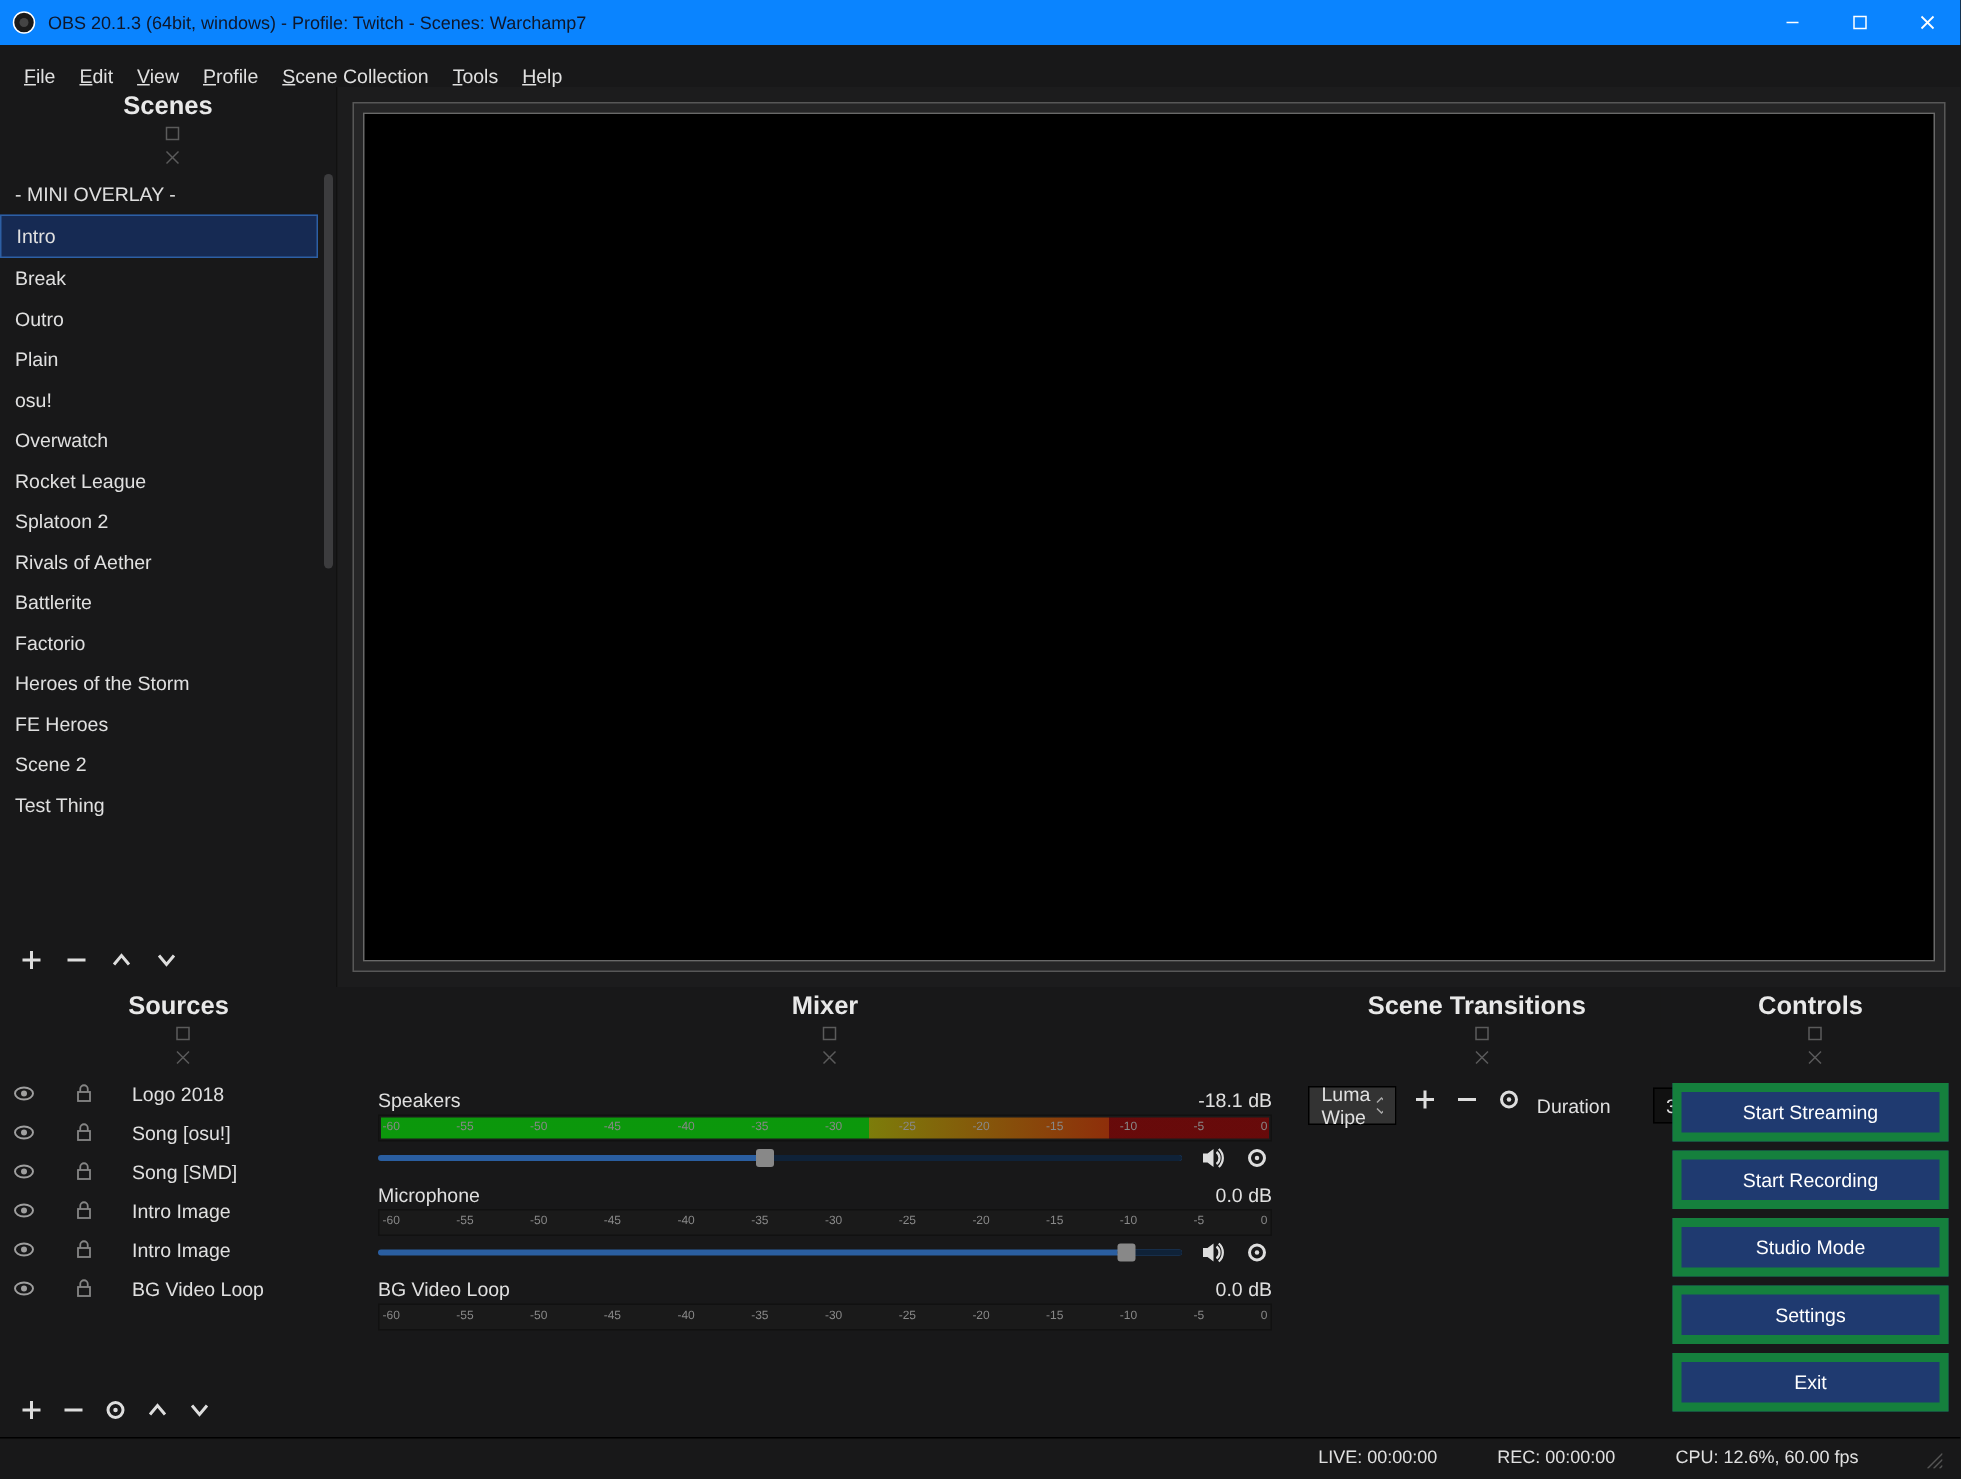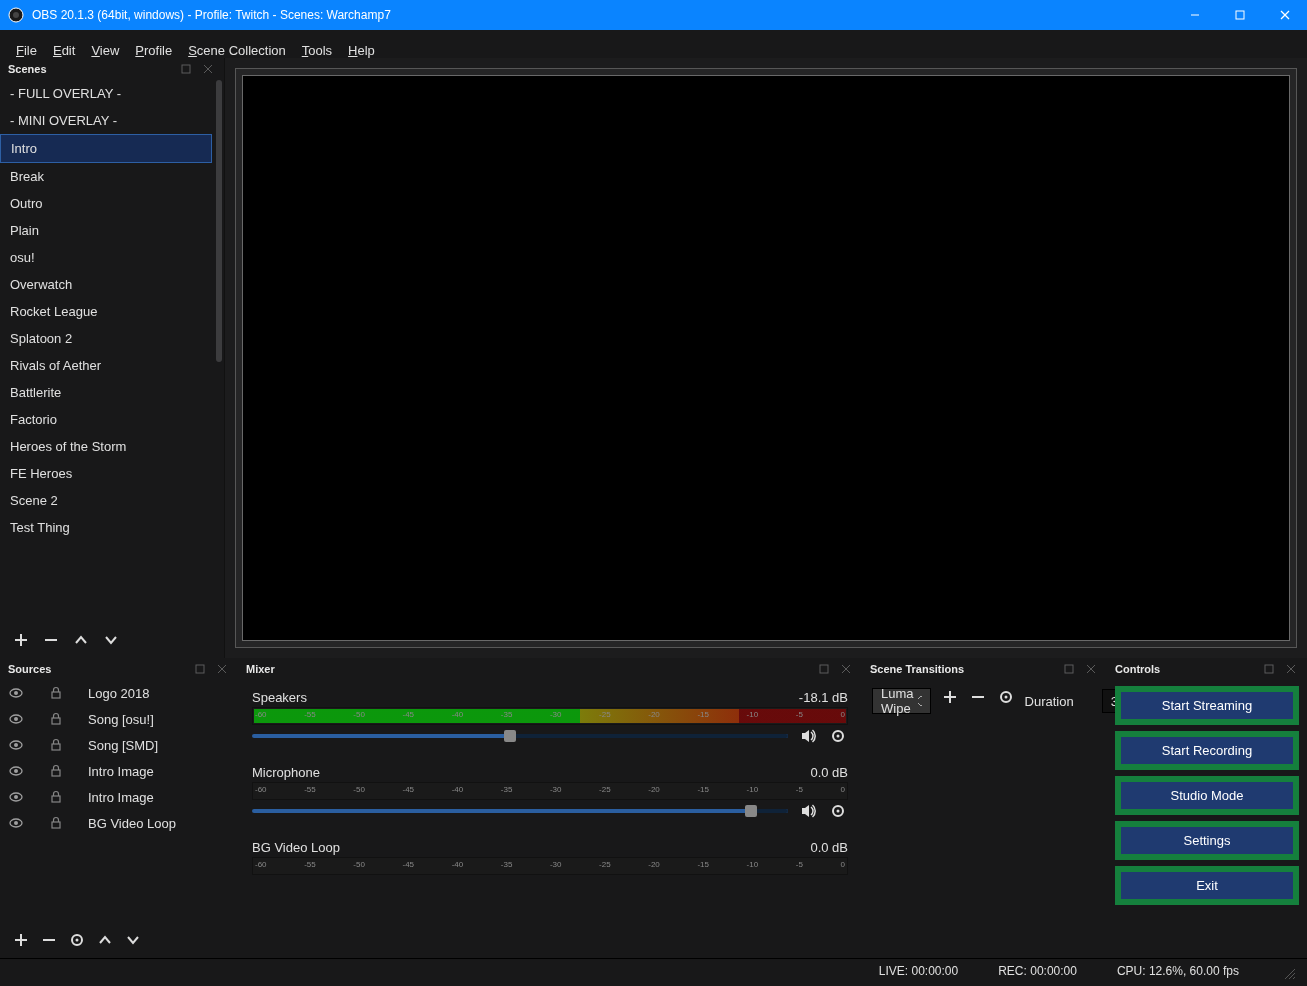--- a/index.html
+++ b/index.html
@@ -1,46 +1,46 @@
 <!DOCTYPE html>
 <html><head>
 <meta charset="utf-8">
 <style>
 * { box-sizing: border-box; margin: 0; padding: 0; font-family: "Segoe UI", Tahoma, sans-serif; }
 html, body { width: 1307px; height: 986px; background: #181819; color: #e0e0e0; overflow: hidden; }
-.titlebar { height: 30px; background: #0a84ff; display: flex; align-items: center; color: #ffffff; font-size: 12px; }
+.titlebar { height: 30px; background: #0a84ff; display: flex; align-items: center; color: #0f172a; font-size: 12px; }
 .titlebar .app-icon { width: 20px; height: 20px; margin: 0 6px; display:flex;align-items:center;justify-content:center; }
 .titlebar .title { flex: 1; }
 .title-controls { display: flex; height: 100%; }
 .title-controls .btn { width: 45px; display:flex;align-items:center;justify-content:center; cursor:pointer; }
 .menubar { height: 28px; background: #181819; display: flex; align-items: center; padding: 0 8px; }
 .menubar .menu-item { padding: 4px 8px; font-size: 13px; cursor: pointer; margin-top: 13px; }
 .menubar .menu-item .underline { text-decoration: underline; }
 .main-layout { display: flex; height: 600px; }
 .scenes-panel { width: 225px; display: flex; flex-direction: column; background:#181819; border-right:1px solid #111; }
-.panel-header { display: flex; align-items: center; padding: 3px 8px; font-size: 11px; font-weight: bold; color: #e8e8e8; background:#181819; }
+.panel-header { display: flex; align-items: center; padding: 3px 8px; font-size: 17px; font-weight: bold; color: #e8e8e8; background:#181819;flex-direction:column; }
 .panel-header .spacer { flex: 1; }
 .panel-header .hdr-btn { width:16px;height:16px;margin-left:6px;display:flex;align-items:center;justify-content:center;cursor:pointer;opacity:0.6; }
 .scene-list { flex: 1; overflow-y: hidden; position:relative; }
 .scene-list::after{content:'';position:absolute;right:2px;top:0;width:6px;height:52%;background:#3c3c3e;border-radius:3px;}
 .scene-item { padding: 6px 10px; font-size: 13px; cursor:pointer; margin-right:12px;}
 .scene-item.selected { background: #162a53; border:1px solid #2d5fa4; }
 .scenes-toolbar { display:flex; gap:12px; padding:6px 12px; height:36px; align-items:center; }
 .tb-btn { width:18px;height:18px;cursor:pointer;display:flex;align-items:center;justify-content:center; color:#ddd;}
 .preview-wrap { flex: 1; background:#1c1c1d; padding:10px; display:flex; }
 .preview-inner { flex:1; background:#252526; border:1px solid #575757; padding:6px; display:flex; }
 .preview-canvas { flex:1; background:#000; border:1px solid #696969; }
 .bottom-layout { display:flex; height:300px; }
 .sources-panel { width:238px; display:flex;flex-direction:column; }
 .sources-list { flex:1; overflow:hidden; }
 .source-item { display:flex; align-items:center; gap:24px; padding:5px 8px; font-size:13px; cursor:pointer;}
 .source-item .si-icon{width:16px;height:16px;display:flex;align-items:center;justify-content:center;opacity:0.75;}
 .sources-toolbar { display:flex; gap:10px; padding:6px 12px; height:36px; align-items:center; }
 .mixer-panel { flex:1; display:flex;flex-direction:column; }
-.mixer-body { flex:1; padding:8px 14px; overflow:hidden; display:flex;flex-direction:column; gap:16px;}
+.mixer-body { flex:1; padding:8px 14px; overflow:hidden; display:flex;flex-direction:column; gap:4px;}
 .mixer-track .track-head{display:flex;font-size:13px;padding:2px 0;}
 .mixer-track .track-head .spacer{flex:1;}
 .meter { height:18px; position:relative; background:#1a1a1a; border:1px solid #111; }
 .meter .grad{position:absolute;inset:1px;background:linear-gradient(90deg,
   rgba(0,255,0,0.55) 0%, rgba(0,255,0,0.55) 55%,
   rgba(190,190,0,0.6) 55%, rgba(220,60,0,0.6) 82%,
   rgba(155,0,0,0.6) 82%, rgba(155,0,0,0.6) 100%);}
 .meter .ticks{position:absolute;inset:0;display:flex;justify-content:space-between;align-items:flex-start;padding:0 2px;}
 .meter .tick{font-size:8px;color:#888;transform:translateY(2px);}
 .slider-row{display:flex;align-items:center;gap:10px;height:22px;}
@@ -116,21 +116,20 @@
           </svg>
         </div>
       <div class="hdr-btn">
           <svg width="10" height="10">
             <line x1="1" y1="1" x2="9" y2="9" stroke="#888"></line>
             <line x1="9" y1="1" x2="1" y2="9" stroke="#888"></line>
           </svg>
         </div>
     </div>
     <div class="scene-list" id="scene-list">
-        <div class="scene-item">- FULL OVERLAY -</div>
         <div class="scene-item">- MINI OVERLAY -</div>
         <div class="scene-item selected">Intro</div>
         <div class="scene-item">Break</div>
         <div class="scene-item">Outro</div>
         <div class="scene-item">Plain</div>
         <div class="scene-item">osu!</div>
         <div class="scene-item">Overwatch</div>
         <div class="scene-item">Rocket League</div>
         <div class="scene-item">Splatoon 2</div>
         <div class="scene-item">Rivals of Aether</div>

